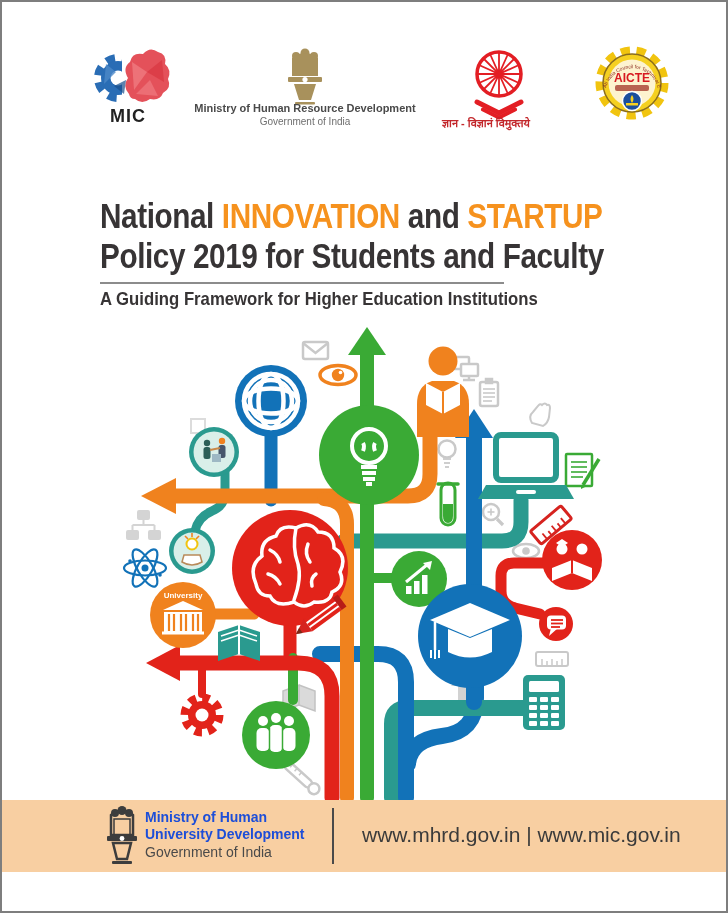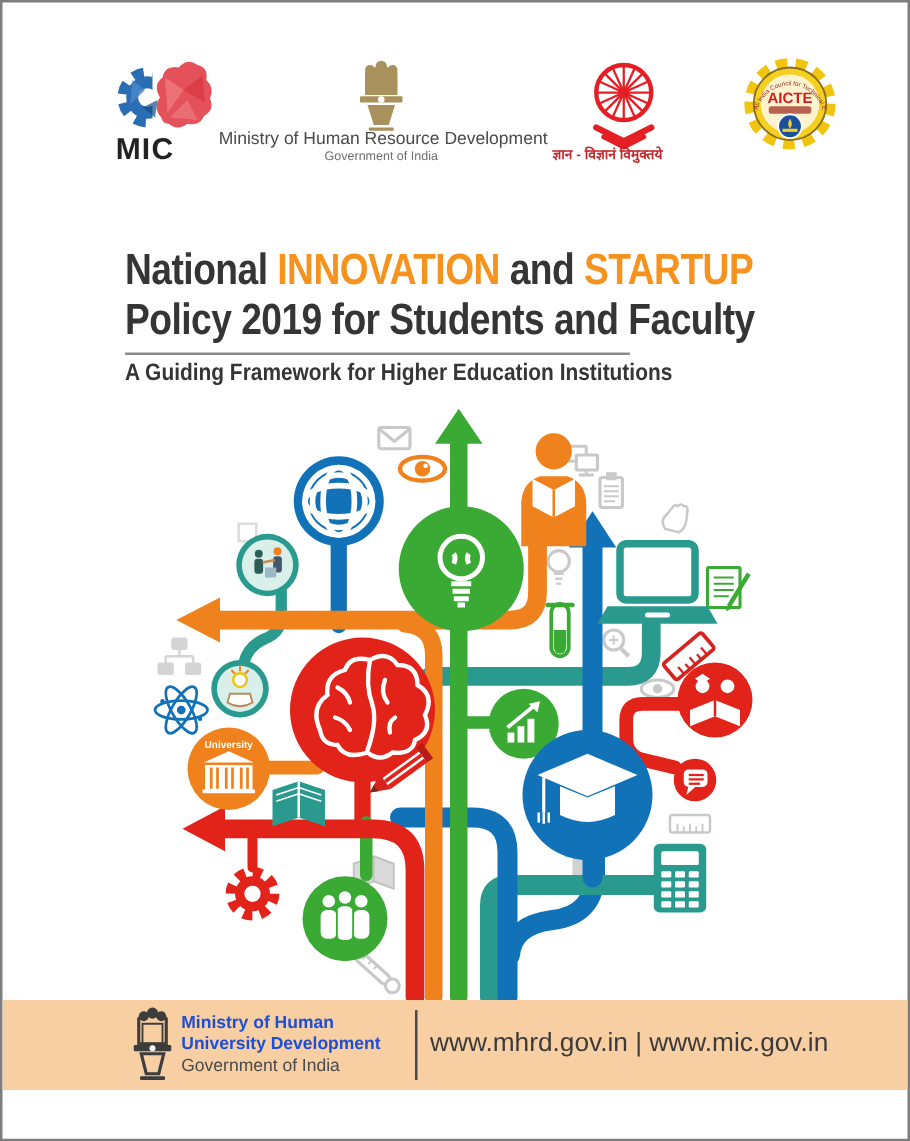--- a/index.html
+++ b/index.html
@@ -1,36 +1,36 @@
 <!DOCTYPE html>
 <html><head>
 <meta charset="utf-8">
 <style>
   html,body{margin:0;padding:0;background:#e8e8e8;font-family:"Liberation Sans",sans-serif;}
   .page{position:relative;width:728px;height:913px;background:#fff;border:2px solid #7e7e7e;box-sizing:border-box;overflow:hidden;margin:0 auto;}
   .abs{position:absolute;}
   
-  .mic-label{position:absolute;left:74px;top:104px;width:80px;text-align:center;font-size:24px;font-weight:bold;letter-spacing:1px;color:#222;}
+  .mic-label{position:absolute;left:86px;top:104px;width:80px;text-align:center;font-size:18px;font-weight:bold;letter-spacing:1px;color:#222;}
   .mhrd-block{position:absolute;left:170px;top:100px;width:266px;text-align:center;color:#4d4d4d;}
-  .mhrd-name{font-size:14px;font-weight:normal;color:#4a4a4a;text-align:right;}
+  .mhrd-name{font-size:11px;font-weight:bold;color:#4a4a4a;}
   .mhrd-gov{font-size:10px;color:#6e6e6e;margin-top:2px;}
   .ugc-motto{position:absolute;left:440px;top:113px;width:120px;text-align:left;font-size:11px;color:#c3272b;font-weight:bold;}
   
   .title-wrap{position:absolute;left:98px;top:194px;width:600px;}
   .t-line{white-space:nowrap;font-weight:bold;font-size:35px;letter-spacing:-0.5px;transform:scaleX(0.85);transform-origin:left top;line-height:1.14;color:#373435;}
   .t-orange{color:#f6921e;}
   .t-rule{margin-top:6px;width:404px;height:2.5px;background:#8c8c8c;}
   .t-sub{margin-top:4px;white-space:nowrap;font-weight:bold;font-size:19px;color:#373435;transform:scaleX(0.88);transform-origin:left top;}
   
   .footer-band{position:absolute;left:0;top:798px;width:100%;height:72px;background:#f8cfa2;}
   .f-text{position:absolute;left:143px;top:9px;color:#3f3f3f;}
   .f-min{font-size:14px;font-weight:bold;line-height:1.18;color:#1d4ed8;}
   .f-gov{font-size:14px;color:#4a4a4a;margin-top:2px;}
   .f-div{position:absolute;left:330px;top:8px;width:2px;height:56px;background:#4a4a4a;}
-  .f-web{position:absolute;left:342px;top:23px;font-size:21px;color:#3b3b3b;white-space:nowrap;}
+  .f-web{position:absolute;left:360px;top:23px;font-size:21px;color:#3b3b3b;white-space:nowrap;}
   svg text{font-family:"Liberation Sans",sans-serif;}
 </style>
 </head>
 <body>
 
 <div class="page">
 
   <svg class="abs" style="left:0;top:0" width="728" height="150" viewBox="0 0 728 150">
 
     <g>

